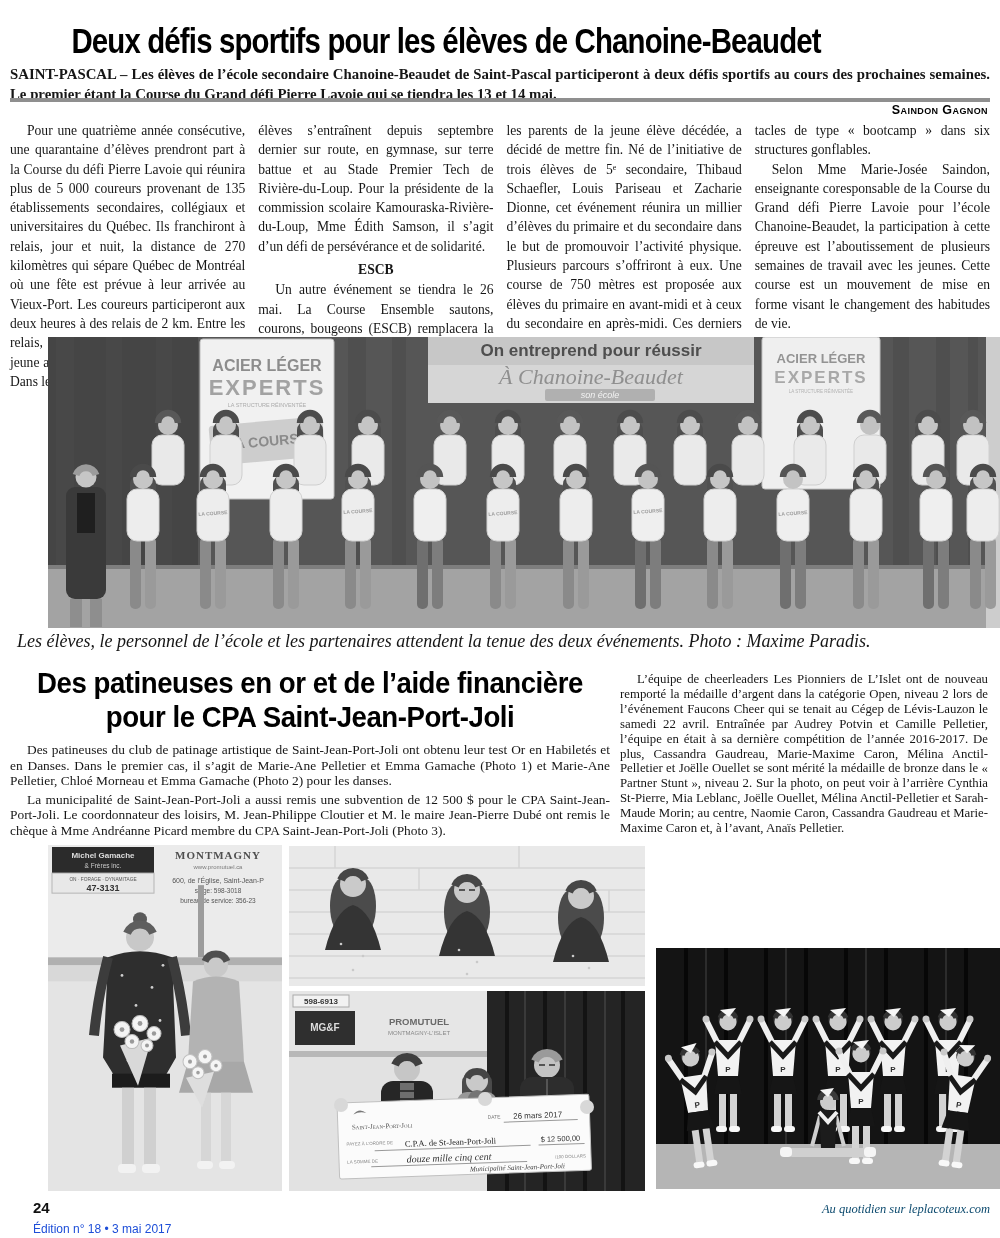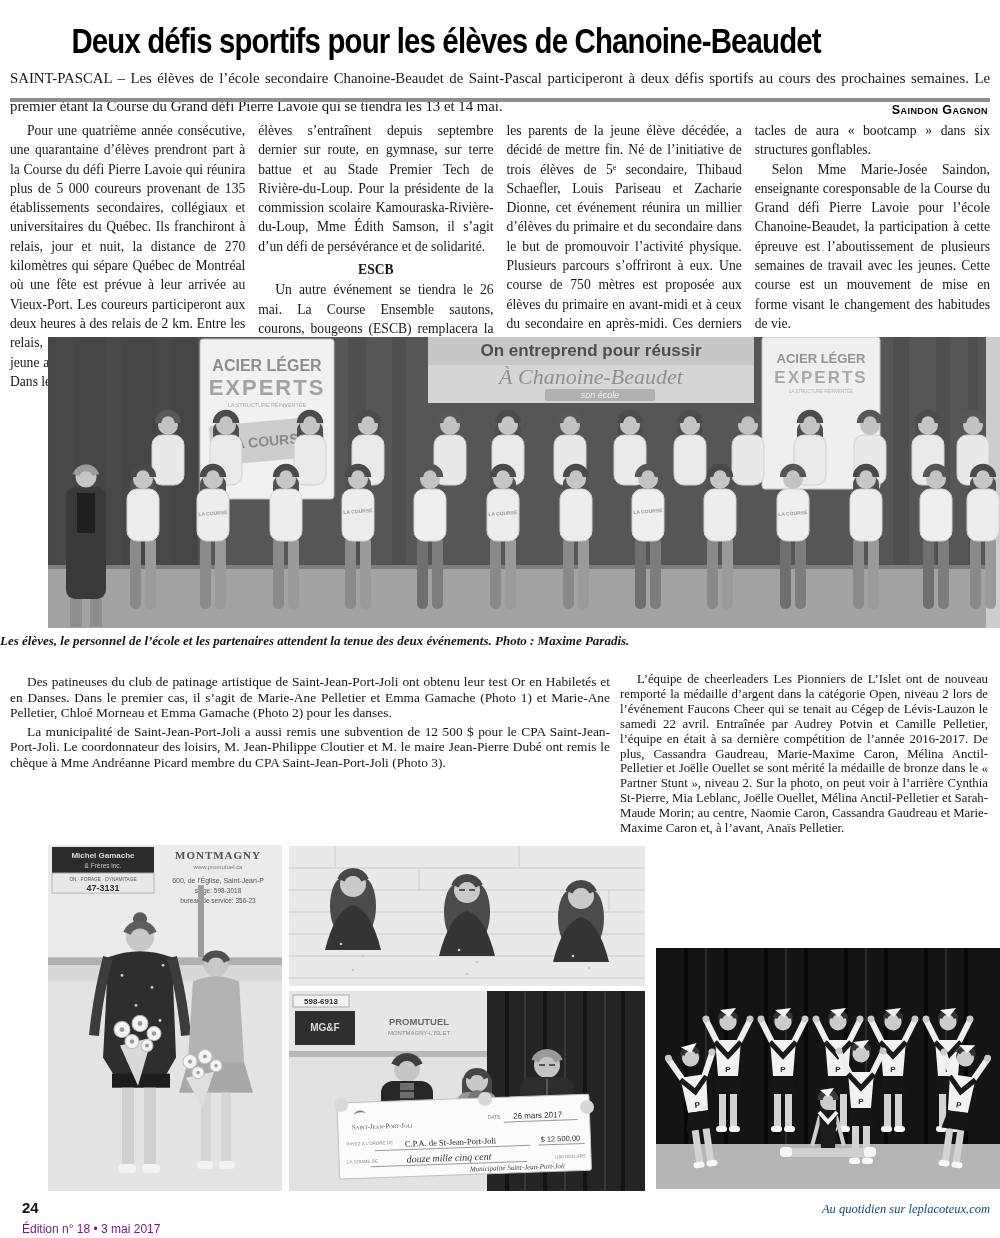--- a/index.html
+++ b/index.html
@@ -2,53 +2,53 @@
 <html lang="fr"><head>
 <meta charset="utf-8">
 <style>
   html,body{margin:0;padding:0;background:#ffffff;}
   body{width:1000px;height:1238px;position:relative;font-family:"Liberation Serif",serif;color:#161616;overflow:hidden;}
   .abs{position:absolute;}
   h1,h2,p{margin:0;}
   
   .h1{top:22px;left:0;width:888px;text-align:center;font-family:"Liberation Sans",sans-serif;font-weight:bold;font-size:35px;line-height:38px;letter-spacing:-1px;color:#000;}
   .hx{display:inline-block;transform:scaleX(.84);transform-origin:center;white-space:nowrap;}
-  .lede{top:64px;left:10px;width:980px;font-weight:normal;font-size:14.8px;line-height:28px;text-align:justify;}
+  .lede{top:64px;left:10px;width:980px;font-weight:bold;font-size:14.8px;line-height:20px;text-align:justify;}
   .rule{top:98px;left:10px;width:980px;height:3.5px;background:#8f8f8f;}
   .byline{top:103px;left:10px;width:978px;text-align:right;font-family:"Liberation Sans",sans-serif;font-weight:bold;font-size:12.5px;color:#000;}
   .sc{font-variant:small-caps;letter-spacing:.4px;}
   
   .cols{top:121px;left:10px;width:980px;display:flex;gap:13px;}
   .col{flex:1;font-size:13.6px;line-height:19.3px;text-align:justify;hyphens:auto;}
   .ind{text-indent:17px;}
   .subhead{text-align:center;font-weight:bold;margin:4px 0 1px;}
   
   .photo{overflow:hidden;padding-left:36px;}
   .main-photo{left:12px;top:337px;width:952px;height:291px;}
-  .caption{top:633px;left:0;width:944px;font-weight:bold;font-style:italic;font-size:13px;line-height:16px;}
+  .caption{top:633px;left:17px;width:944px;font-weight:normal;font-style:italic;font-size:18px;line-height:16px;}
   
   .art2{left:10px;top:666px;width:600px;}
   .art2 h2{text-align:center;font-family:"Liberation Sans",sans-serif;font-weight:bold;font-size:30px;line-height:34px;letter-spacing:-.5px;color:#000;}
   .hx2{display:inline-block;transform:scaleX(.92);transform-origin:center;width:100%;}
   .hl{display:block;}
   .art2 p{font-size:13.4px;line-height:15.5px;text-align:justify;hyphens:auto;margin-top:3px;}
   .art2 p.first{margin-top:8px;}
   
   .art3{left:620px;top:663px;width:368px;}
   .art3 h2{text-align:center;font-family:"Liberation Sans",sans-serif;font-weight:bold;font-size:28px;line-height:32px;letter-spacing:-.5px;color:#000;}
   .a3body{font-size:12.8px;line-height:14.9px;text-align:justify;hyphens:auto;margin-top:9px;}
   .photo1{left:12px;top:845px;width:234px;height:346px;}
   .photo2{left:253px;top:846px;width:356px;height:140px;}
   .photo3{left:253px;top:991px;width:356px;height:200px;}
   .photo4{left:620px;top:948px;width:344px;height:241px;}
   
   .footer{left:10px;top:1199px;width:980px;display:flex;justify-content:space-between;align-items:baseline;font-family:"Liberation Sans",sans-serif;}
   .f-left{display:flex;align-items:baseline;gap:6px;flex-direction:column;}
   .f-num{font-weight:bold;font-size:15px;color:#111;}
-  .f-ed{font-size:12px;color:#701a75;margin-left:12px;}
+  .f-ed{font-size:12px;color:#1d4ed8;margin-left:23px;}
   .f-sep{font-size:12px;color:#555;}
   .f-brand-sm{font-size:8px;color:#222;padding-left:47px;}
   .f-brand{font-weight:bold;font-size:21px;letter-spacing:-.3px;color:#111;margin-left:-4px;font-family:Liberation Serif, serif;}
   .f-right{font-family:"Liberation Serif",serif;font-style:italic;font-size:12.5px;color:#0c4a6e;}
   svg{display:block;width:100%;height:100%;}
   svg text{font-family:"Liberation Sans",sans-serif;}
   .fser{font-family:"Liberation Serif",serif;}
 </style>
 </head>
 <body>
@@ -69,21 +69,21 @@
     </div>
     <div class="col">
       <p>élèves s’entraînent depuis septembre dernier sur route, en gymnase, sur terre battue et au Stade Premier Tech de Rivière-du-Loup. Pour la présidente de la commission scolaire Kamouraska-Rivière-du-Loup, Mme Édith Samson, il s’agit d’un défi de persévérance et de solidarité.</p>
       <p class="subhead">ESCB</p>
       <p class="ind">Un autre événement se tiendra le 26 mai. La Course Ensemble sautons, courons, bougeons (ESCB) remplacera la Course Claudie-Ouellet à laquelle l’école, conjointement avec</p>
     </div>
     <div class="col">
       <p>les parents de la jeune élève décédée, a décidé de mettre fin. Né de l’initiative de trois élèves de 5ᵉ secondaire, Thibaud Schaefler, Louis Pariseau et Zacharie Dionne, cet événement réunira un millier d’élèves du primaire et du secondaire dans le but de promouvoir l’activité physique. Plusieurs parcours s’offriront à eux. Une course de 750 mètres est proposée aux élèves du primaire en avant-midi et à ceux du secondaire en après-midi. Ces derniers pourront également prendre part à une course de 3 km. Les jeunes pourront en outre faire preuve d’agilité dans un parcours à obs-</p>
     </div>
     <div class="col">
-      <p>tacles de aura « bootcamp » dans six structures gonflables.</p>
+      <p>tacles de type « bootcamp » dans six structures gonflables.</p>
       <p class="ind">Selon Mme Marie-Josée Saindon, enseignante coresponsable de la Course du Grand défi Pierre Lavoie pour l’école Chanoine-Beaudet, la participation à cette épreuve est l’aboutissement de plusieurs semaines de travail avec les jeunes. Cette course est un mouvement de mise en forme visant le changement des habitudes de vie.</p>
     </div>
   </div>
 
   <div class="abs photo main-photo">
     <svg viewBox="0 0 952 291" preserveAspectRatio="none">
       <defs>
         <g id="pB">
           <rect x="-16" y="6" width="32" height="50" rx="10" fill="#e9e9e9" stroke="#cfcfcf" stroke-width="1"></rect>
           <circle cx="0" cy="-4" r="10" fill="#c2c2c2"></circle>
@@ -203,20 +203,21 @@
         <text x="455" y="178" transform="rotate(-4 455 178)">LA COURSE</text>
         <text x="600" y="176" transform="rotate(-4 600 176)">LA COURSE</text>
         <text x="745" y="178" transform="rotate(-4 745 178)">LA COURSE</text>
       </g>
     </svg>
   </div>
 
   <p class="abs caption">Les élèves, le personnel de l’école et les partenaires attendent la tenue des deux événements. Photo : Maxime Paradis.</p>
 
   <section class="abs art2">
+    <h2><span class="hx2"><span class="hl">Des patineuses en or et de l’aide financière</span><span class="hl">pour le CPA Saint-Jean-Port-Joli</span></span></h2>
     <p class="ind first">Des patineuses du club de patinage artistique de Saint-Jean-Port-Joli ont obtenu leur test Or en Habiletés et en Danses. Dans le premier cas, il s’agit de Marie-Ane Pelletier et Emma Gamache (Photo 1) et Marie-Ane Pelletier, Chloé Morneau et Emma Gamache (Photo 2) pour les danses.</p>
     <p class="ind">La municipalité de Saint-Jean-Port-Joli a aussi remis une subvention de 12 500 $ pour le CPA Saint-Jean-Port-Joli. Le coordonnateur des loisirs, M. Jean-Philippe Cloutier et M. le maire Jean-Pierre Dubé ont remis le chèque à Mme Andréanne Picard membre du CPA Saint-Jean-Port-Joli (Photo 3).</p>
   </section>
 
   <section class="abs art3">
     <p class="ind a3body">L’équipe de cheerleaders Les Pionniers de L’Islet ont de nouveau remporté la médaille d’argent dans la catégorie Open, niveau 2 lors de l’événement Faucons Cheer qui se tenait au Cégep de Lévis-Lauzon le samedi 22 avril. Entraînée par Audrey Potvin et Camille Pelletier, l’équipe en était à sa dernière compétition de l’année 2016-2017. De plus, Cassandra Gaudreau, Marie-Maxime Caron, Mélina Anctil-Pelletier et Joëlle Ouellet se sont mérité la médaille de bronze dans le « Partner Stunt », niveau 2. Sur la photo, on peut voir à l’arrière Cynthia St-Pierre, Mia Leblanc, Joëlle Ouellet, Mélina Anctil-Pelletier et Sarah-Maude Morin; au centre, Naomie Caron, Cassandra Gaudreau et Marie-Maxime Caron et, à l’avant, Anaïs Pelletier.</p>
   </section>
 
   <div class="abs photo photo1">
     <svg viewBox="0 0 234 345" preserveAspectRatio="none">

